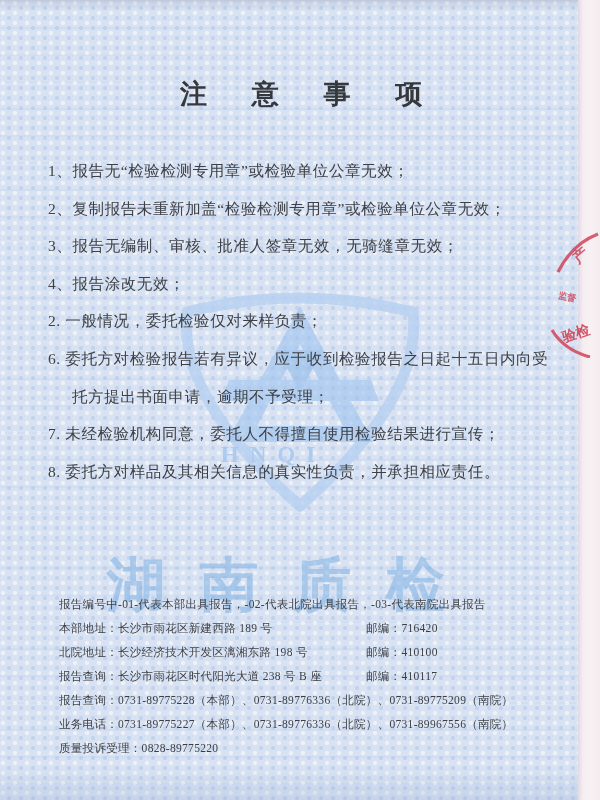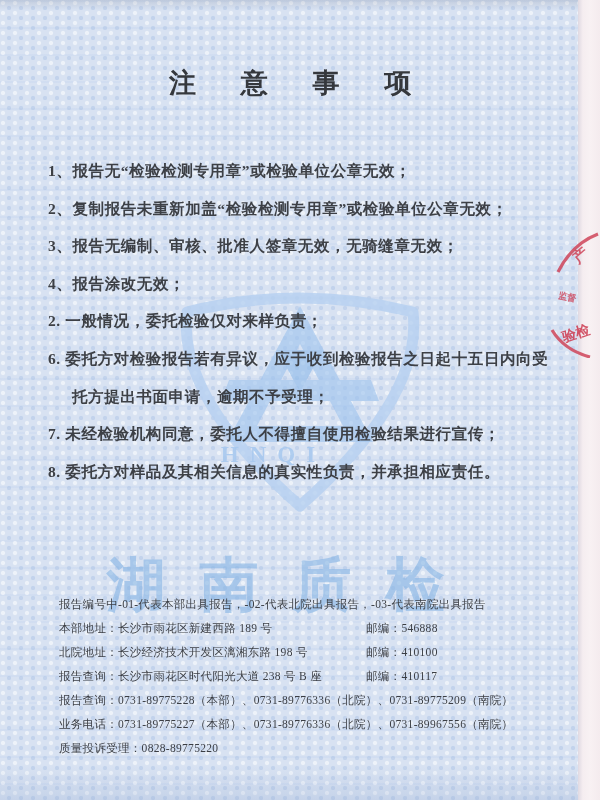--- a/index.html
+++ b/index.html
@@ -22,30 +22,30 @@
     background:linear-gradient(180deg, rgba(130,140,160,.25), rgba(130,140,160,0));pointer-events:none;}
   .page::after{content:"";position:absolute;left:0;bottom:0;width:100%;height:34px;
     background:linear-gradient(0deg, rgba(150,172,210,.28), rgba(150,172,210,0));pointer-events:none;}
 
   .edge-strip{
     position:absolute;top:0;right:0;width:22px;height:800px;z-index:2;
     background:linear-gradient(90deg,#dfd9e2 0,#f5edf0 22%,#f8f1f3 55%,#f4ebee 100%);
   }
 
   .title{
-    position:absolute;top:64px;left:0;width:578px;margin:1px;z-index:2;
+    position:absolute;top:64px;left:0;width:578px;margin:12px;z-index:2;
     text-align:center;font-size:27px;font-weight:bold;color:#35383d;
     letter-spacing:19px;text-indent:19px;
   }
 
   .notices{
     position:absolute;top:152px;left:48px;width:516px;z-index:2;
     font-size:15.5px;color:#3d4046;letter-spacing:.6px;
   }
-  .notice-item{line-height:37.6px;padding-left:24px;text-indent:-24px;font-weight:bold;}
+  .notice-item{line-height:37.6px;padding-left:24px;text-indent:-24px;}
 
   
   .watermark{position:absolute;left:0;top:0;width:600px;height:800px;z-index:1;pointer-events:none;}
   .wm-shield{position:absolute;left:173px;top:280px;}
   .wm-monogram{
     position:absolute;top:442px;left:0;width:536px;text-align:center;
     font-size:23px;font-weight:bold;letter-spacing:11px;text-indent:11px;
     color:#a6c8ef;opacity:.85;
   }
   .wm-brand{
@@ -104,21 +104,21 @@
     <text x="30" y="36" font-size="15" transform="rotate(-40 30 36)" opacity="0.85">产</text>
     <text x="10" y="70" font-size="9" transform="rotate(12 10 70)" opacity="0.8">监督</text>
     <text x="16" y="114" font-size="14" transform="rotate(-18 16 114)" opacity="0.9">验检</text>
   </svg>
 
   <div class="footer">
     <div class="footer-row">报告编号中-01-代表本部出具报告，-02-代表北院出具报告，-03-代表南院出具报告</div>
 
     <div class="footer-row">
       <span>本部地址：</span><span>长沙市雨花区新建西路 189 号</span>
-      <span class="zip"><span>邮编：</span><span>546888</span></span>
+      <span class="zip"><span>邮编：</span><span>716420</span></span>
     </div>
     <div class="footer-row">
       <span>北院地址：</span><span>长沙经济技术开发区漓湘东路 198 号</span>
       <span class="zip"><span>邮编：</span><span>410100</span></span>
     </div>
     <div class="footer-row">
       <span>报告查询：</span><span>长沙市雨花区时代阳光大道 238 号 B 座</span>
       <span class="zip"><span>邮编：</span><span>410117</span></span>
     </div>
 

